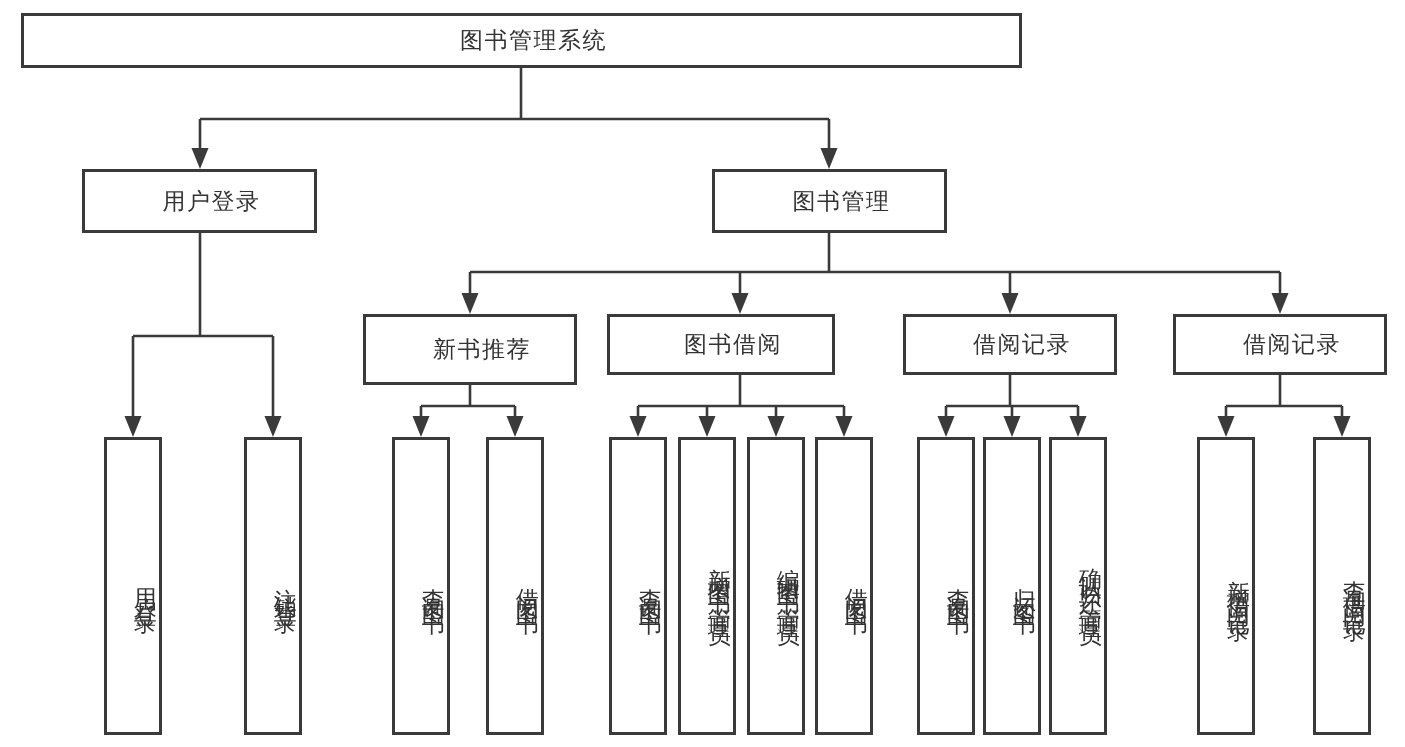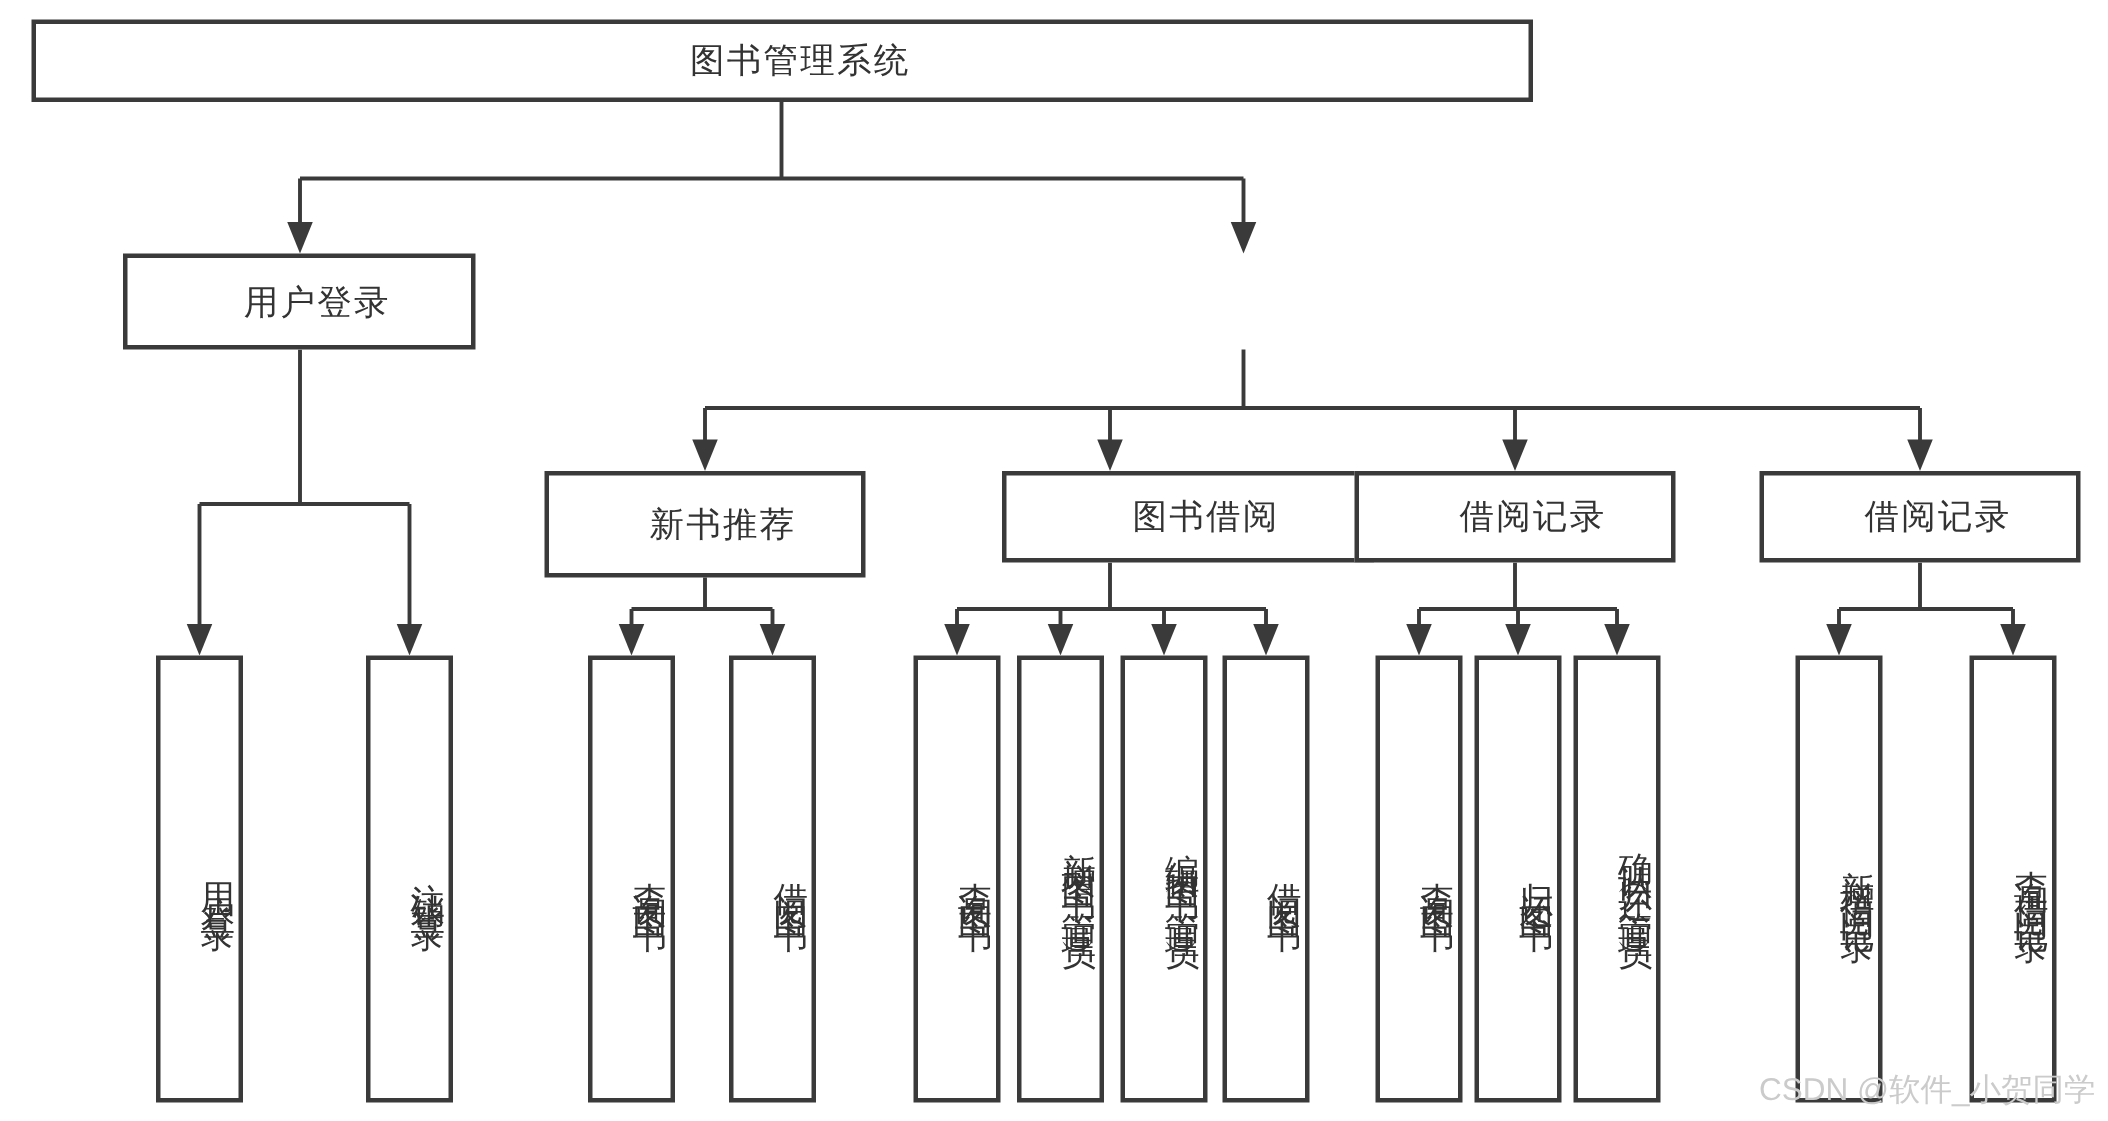--- a/index.html
+++ b/index.html
@@ -85,23 +85,24 @@
       <polygon points="1069.5,416 1086.5,416 1078,437" fill="#3a3a3a"></polygon>
       <line x1="1226" y1="406" x2="1226" y2="417" stroke="#3a3a3a" stroke-width="2.6"></line>
       <polygon points="1217.5,416 1234.5,416 1226,437" fill="#3a3a3a"></polygon>
       <line x1="1342" y1="406" x2="1342" y2="417" stroke="#3a3a3a" stroke-width="2.6"></line>
       <polygon points="1333.5,416 1350.5,416 1342,437" fill="#3a3a3a"></polygon>
     </svg>
 
   <div class="box h" style="left:21px;top:13px;width:1001px;height:55px">图书管理系统</div>
 
   <div class="box h" style="left:82px;top:169px;width:235px;height:64px">用户登录</div>
+  <div class="box h" style="left:712px;top:169px;width:235px;height:64px">图书管理</div>
 
   <div class="box h" style="left:363px;top:314px;width:214px;height:71px">新书推荐</div>
-  <div class="box h" style="left:668px;top:314px;width:248px;height:61px">图书借阅</div>
+  <div class="box h" style="left:607px;top:314px;width:228px;height:61px">图书借阅</div>
   <div class="box h" style="left:903px;top:314px;width:214px;height:61px">借阅记录</div>
   <div class="box h" style="left:1173px;top:314px;width:214px;height:61px">借阅记录</div>
 
   <div class="box v" style="left:104px;top:437px;width:58px;height:298px">用户登录</div>
   <div class="box v" style="left:244px;top:437px;width:58px;height:298px">注销登录</div>
 
   <div class="box v" style="left:392px;top:437px;width:58px;height:298px">查询图书</div>
   <div class="box v" style="left:486px;top:437px;width:58px;height:298px">借阅图书</div>
 
   <div class="box v" style="left:609px;top:437px;width:58px;height:298px">查询图书</div>
@@ -109,15 +110,14 @@
   <div class="box v" style="left:747px;top:437px;width:58px;height:298px">编辑图书（管理员）</div>
   <div class="box v" style="left:815px;top:437px;width:58px;height:298px">借阅图书</div>
 
   <div class="box v" style="left:917px;top:437px;width:58px;height:298px">查询图书</div>
   <div class="box v" style="left:983px;top:437px;width:58px;height:298px">归还图书</div>
   <div class="box v" style="left:1049px;top:437px;width:58px;height:298px">确认归还（管理员）</div>
 
   <div class="box v" style="left:1197px;top:437px;width:58px;height:298px">新增借阅记录</div>
   <div class="box v" style="left:1313px;top:437px;width:58px;height:298px">查询借阅记录</div>
 
-  <div class="watermark">CSDN @软件_小贺同学</div>
 
 </div>
 
 </body></html>

